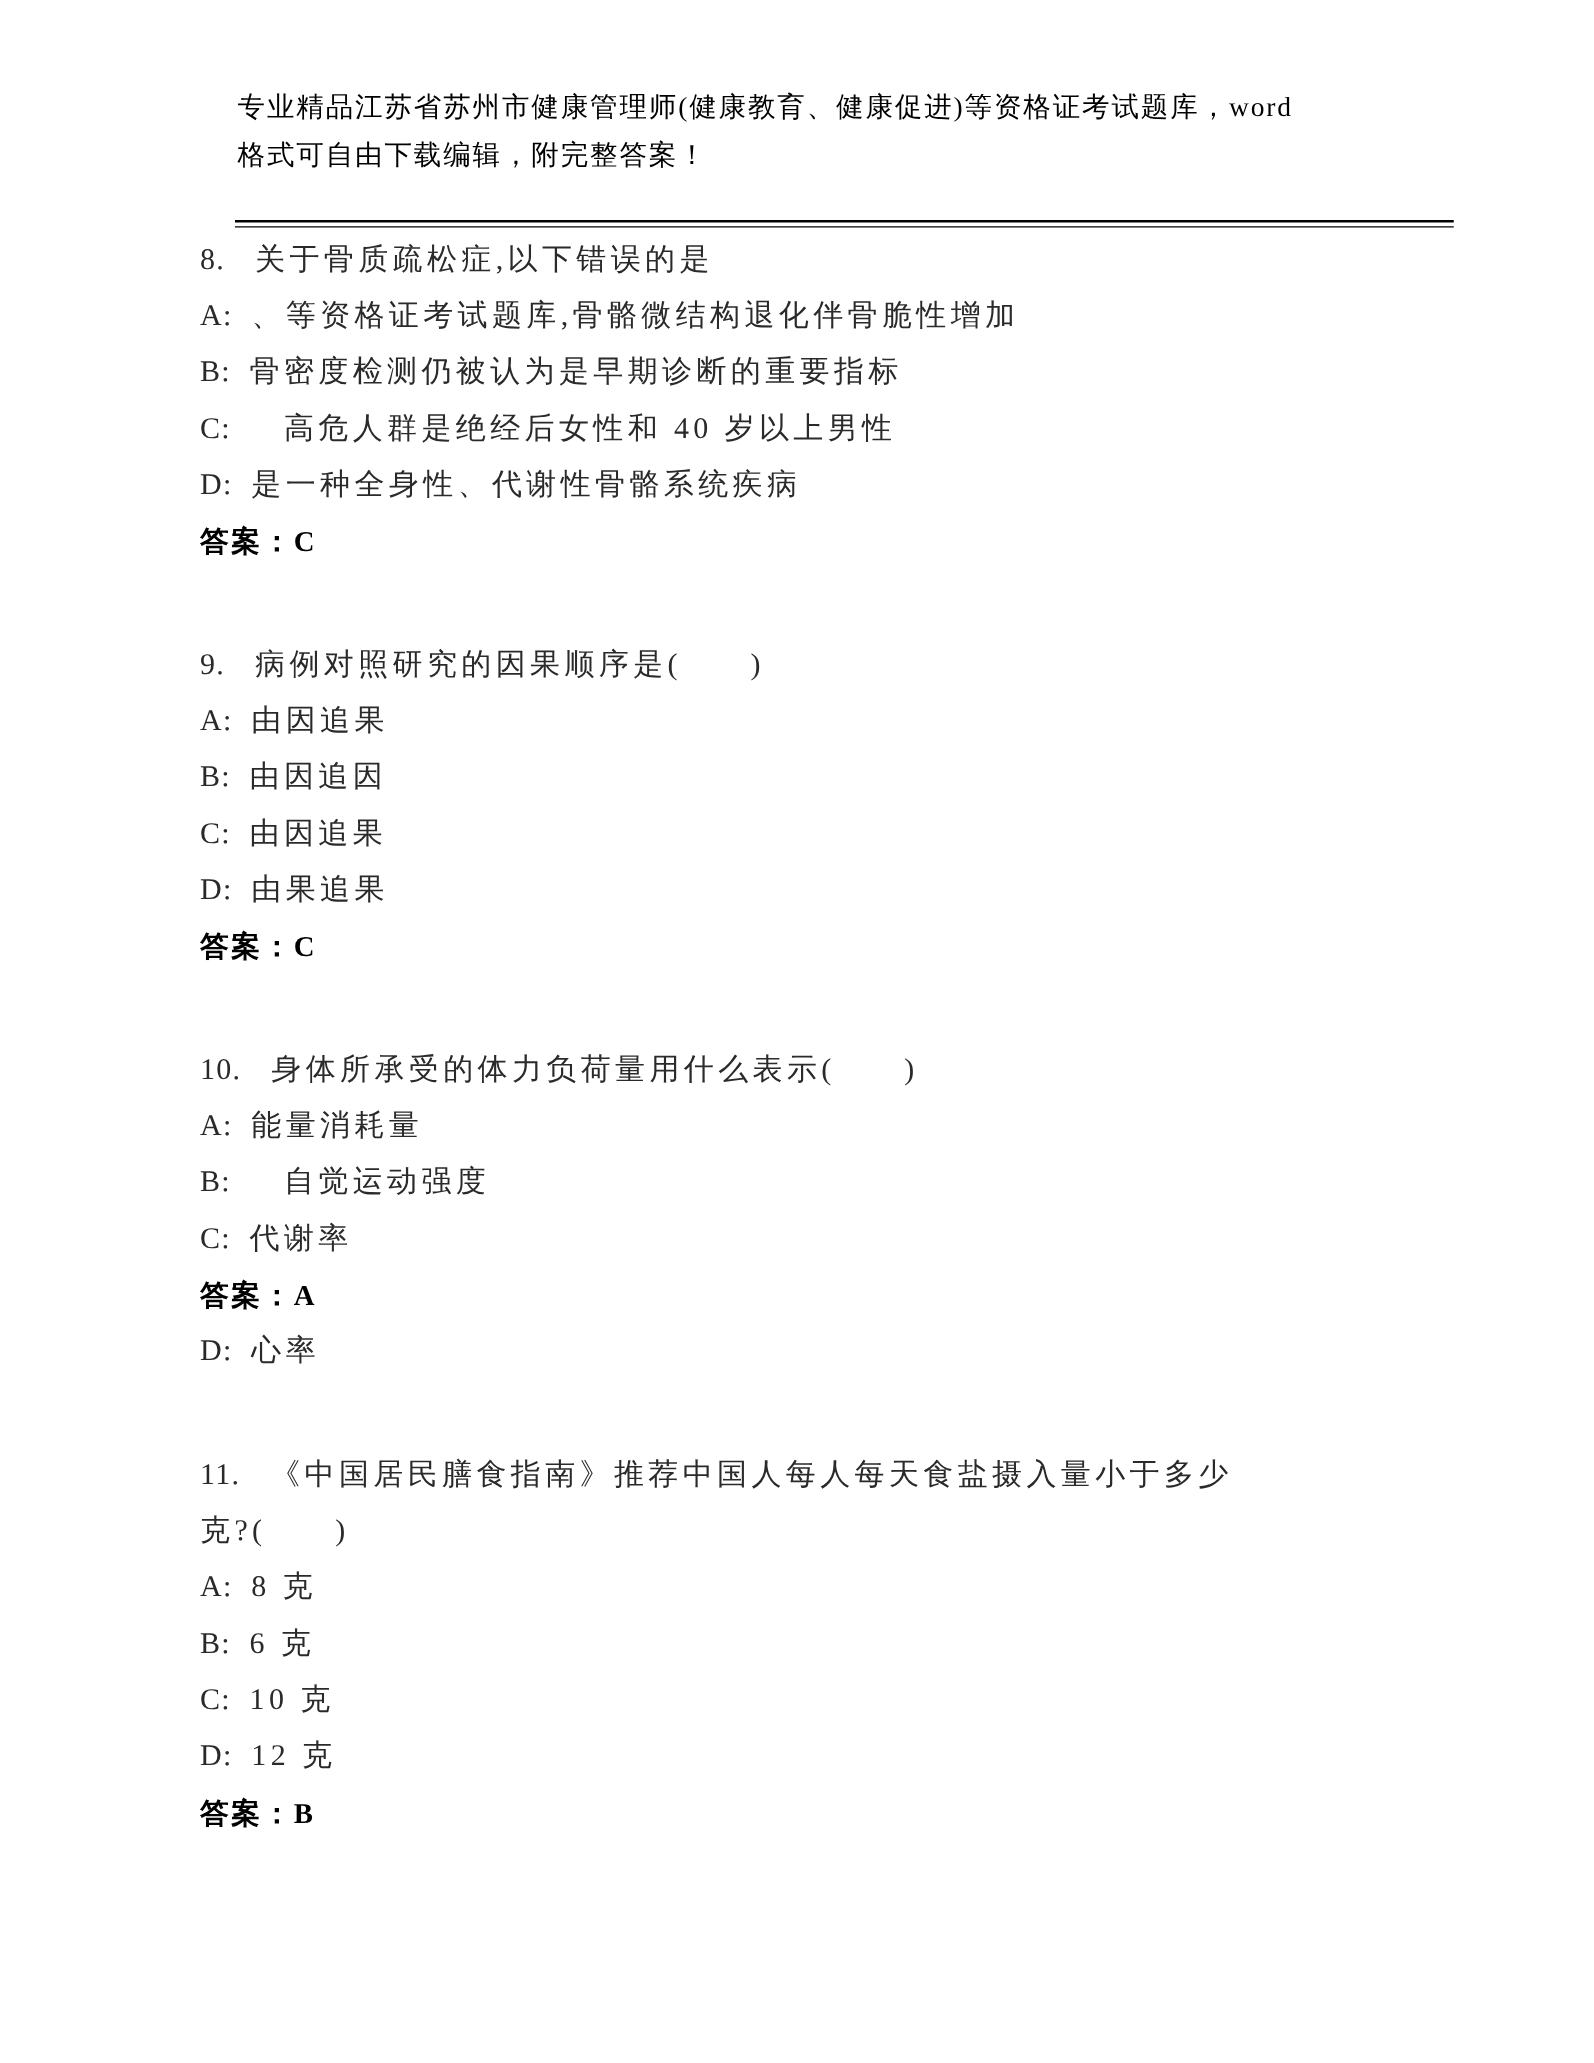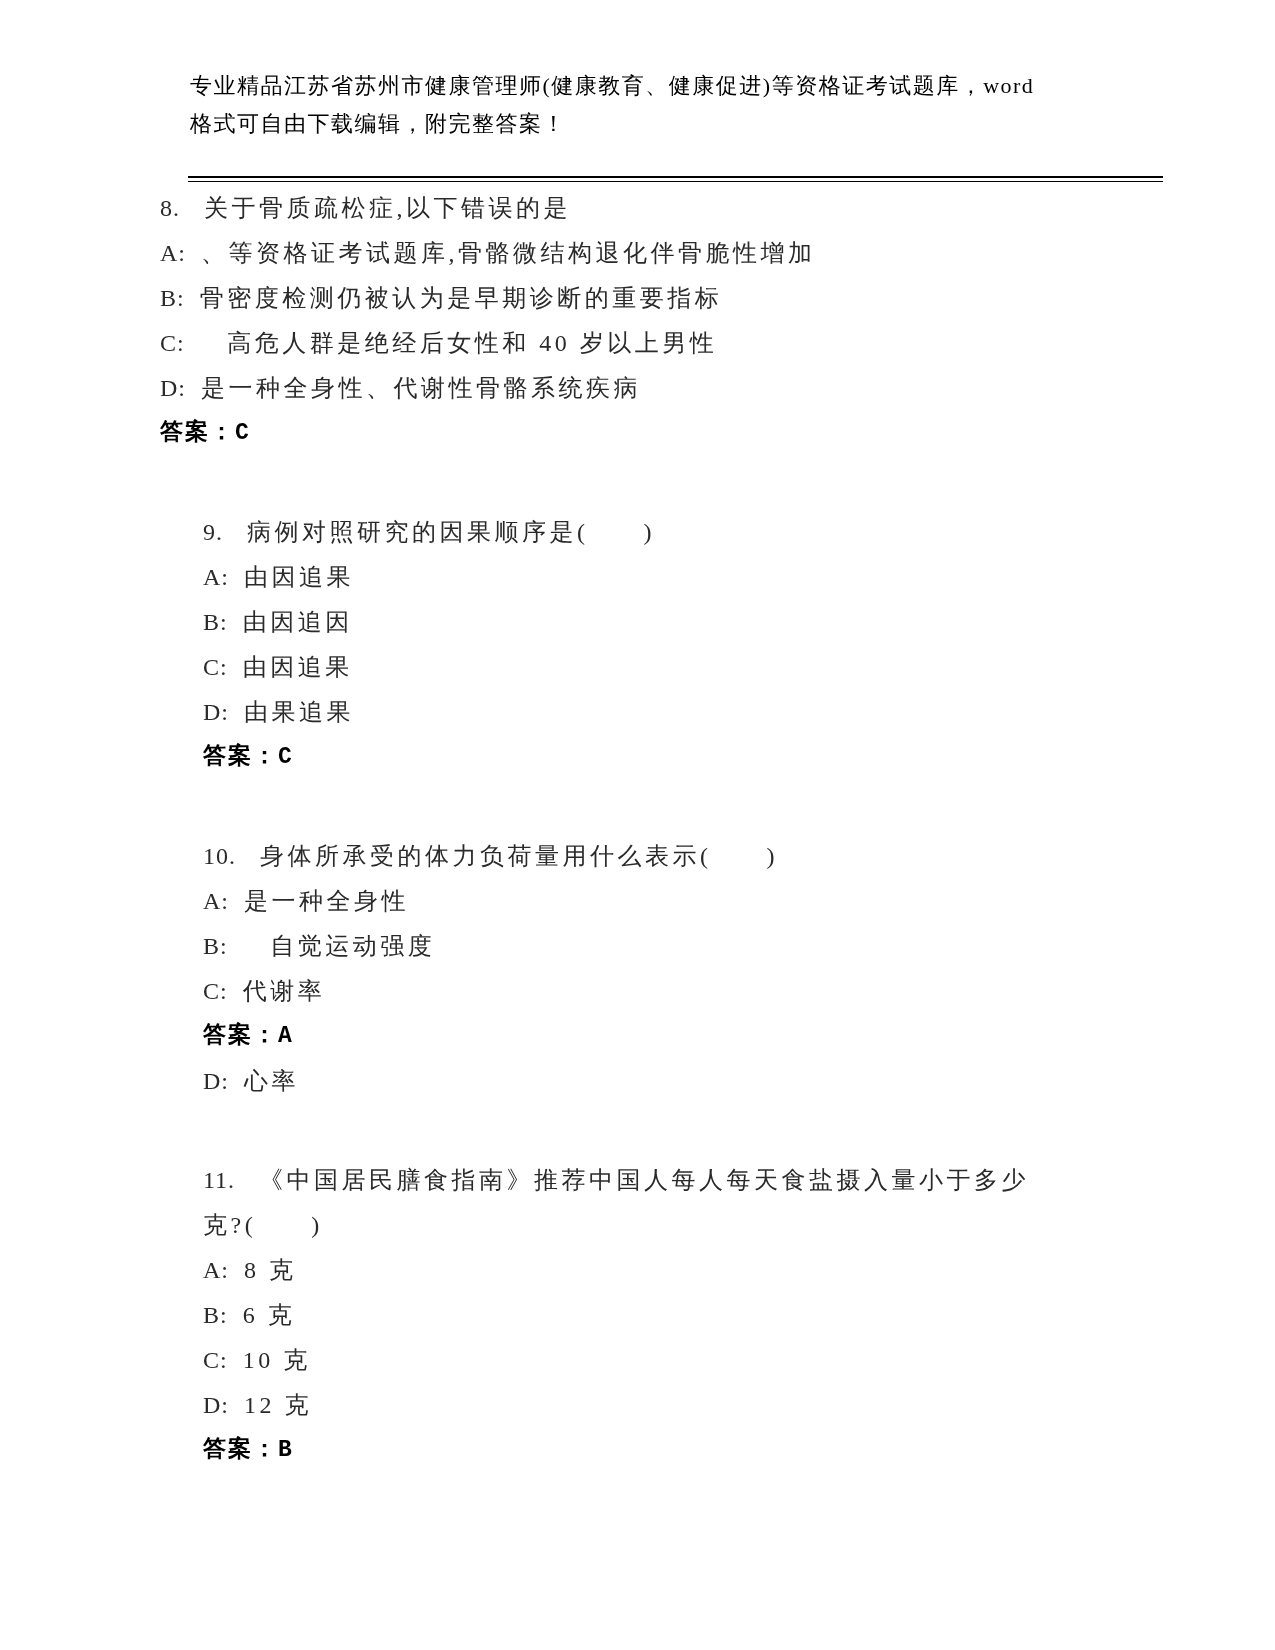--- a/index.html
+++ b/index.html
@@ -52,25 +52,24 @@
   .q-num {
     letter-spacing: 1px;
     margin-right: 24px;
   }
   .opt-label {
     letter-spacing: 1px;
     margin-right: 15px;
   }
   .question-block + .question-block {
     margin-top: 54px;
-    margin-left: 43px;
   }
   .answer-line {
     font-weight: 700;
-    font-family: Liberation Mono, monospace;
+    font-family: Liberation Serif, serif;
     color: #000000;
     font-size: 23px;
     letter-spacing: 2px;
   }
 </style>
 </head>
 <body>
 
 <div class="header">
   <div class="hline">专业精品江苏省苏州市健康管理师(健康教育、健康促进)等资格证考试题库，word</div>
@@ -91,21 +90,21 @@
     <div class="question-block">
       <div class="line q-line"><span class="q-num">9.</span><span class="q-text">病例对照研究的因果顺序是(　　)</span></div>
       <div class="line opt-line"><span class="opt-label">A:</span><span class="opt-text">由因追果</span></div>
       <div class="line opt-line"><span class="opt-label">B:</span><span class="opt-text">由因追因</span></div>
       <div class="line opt-line"><span class="opt-label">C:</span><span class="opt-text">由因追果</span></div>
       <div class="line opt-line"><span class="opt-label">D:</span><span class="opt-text">由果追果</span></div>
       <div class="line answer-line"><span class="answer-label">答案：</span><span class="answer-value">C</span></div>
     </div>
     <div class="question-block">
       <div class="line q-line"><span class="q-num">10.</span><span class="q-text">身体所承受的体力负荷量用什么表示(　　)</span></div>
-      <div class="line opt-line"><span class="opt-label">A:</span><span class="opt-text">是一种全身性</span></div>
+      <div class="line opt-line"><span class="opt-label">A:</span><span class="opt-text">能量消耗量</span></div>
       <div class="line opt-line"><span class="opt-label">B:</span><span class="opt-text">　自觉运动强度</span></div>
       <div class="line opt-line"><span class="opt-label">C:</span><span class="opt-text">代谢率</span></div>
       <div class="line answer-line"><span class="answer-label">答案：</span><span class="answer-value">A</span></div>
       <div class="line opt-line"><span class="opt-label">D:</span><span class="opt-text">心率</span></div>
     </div>
     <div class="question-block">
       <div class="line q-line"><span class="q-num">11.</span><span class="q-text">《中国居民膳食指南》推荐中国人每人每天食盐摄入量小于多少</span></div>
       <div class="line q-cont">克?(　　)</div>
       <div class="line opt-line"><span class="opt-label">A:</span><span class="opt-text">8 克</span></div>
       <div class="line opt-line"><span class="opt-label">B:</span><span class="opt-text">6 克</span></div>

